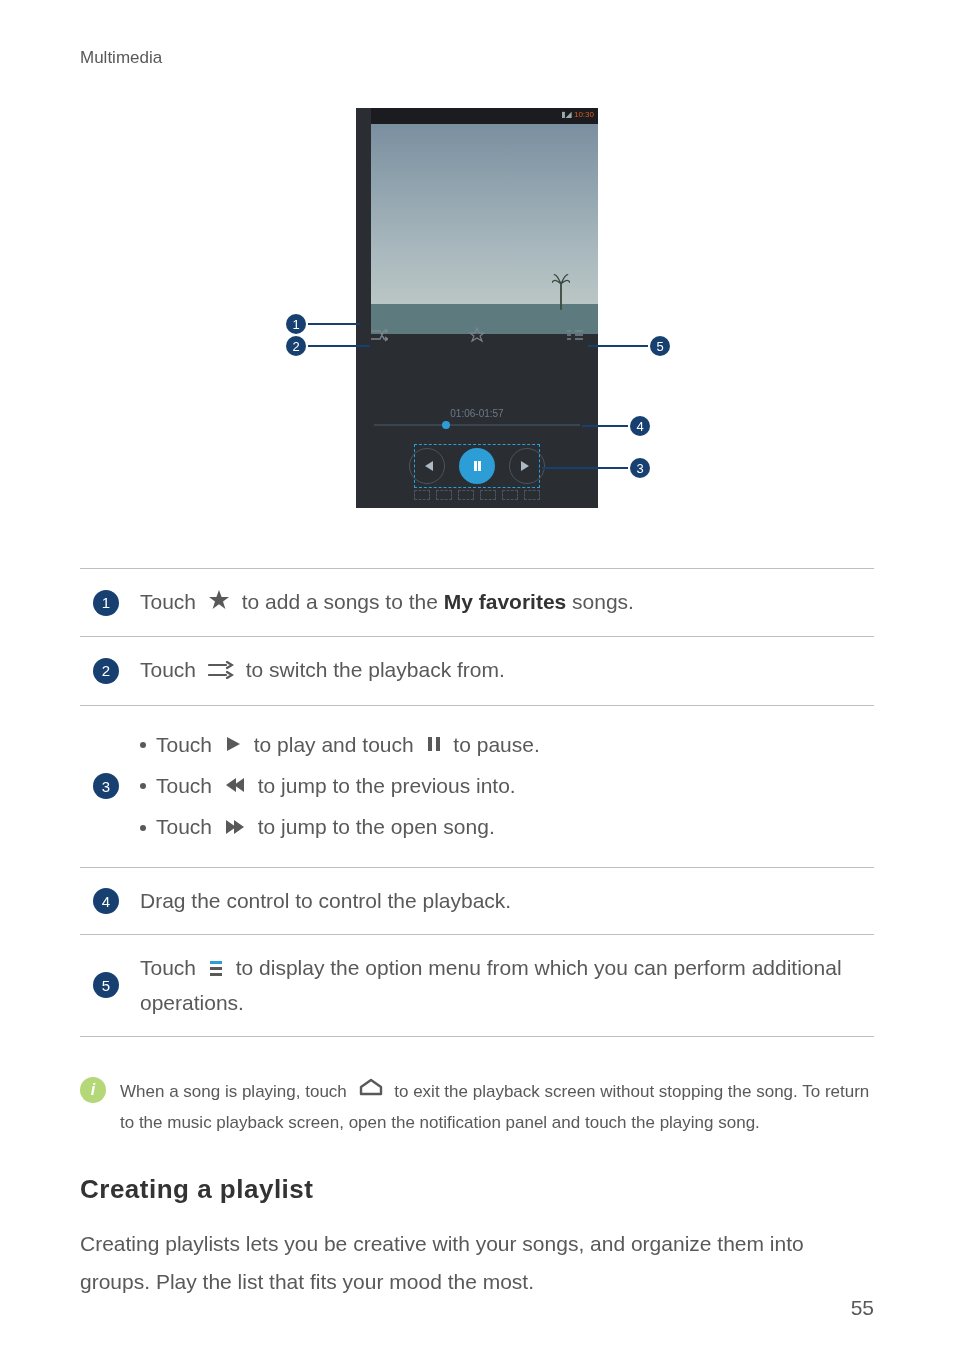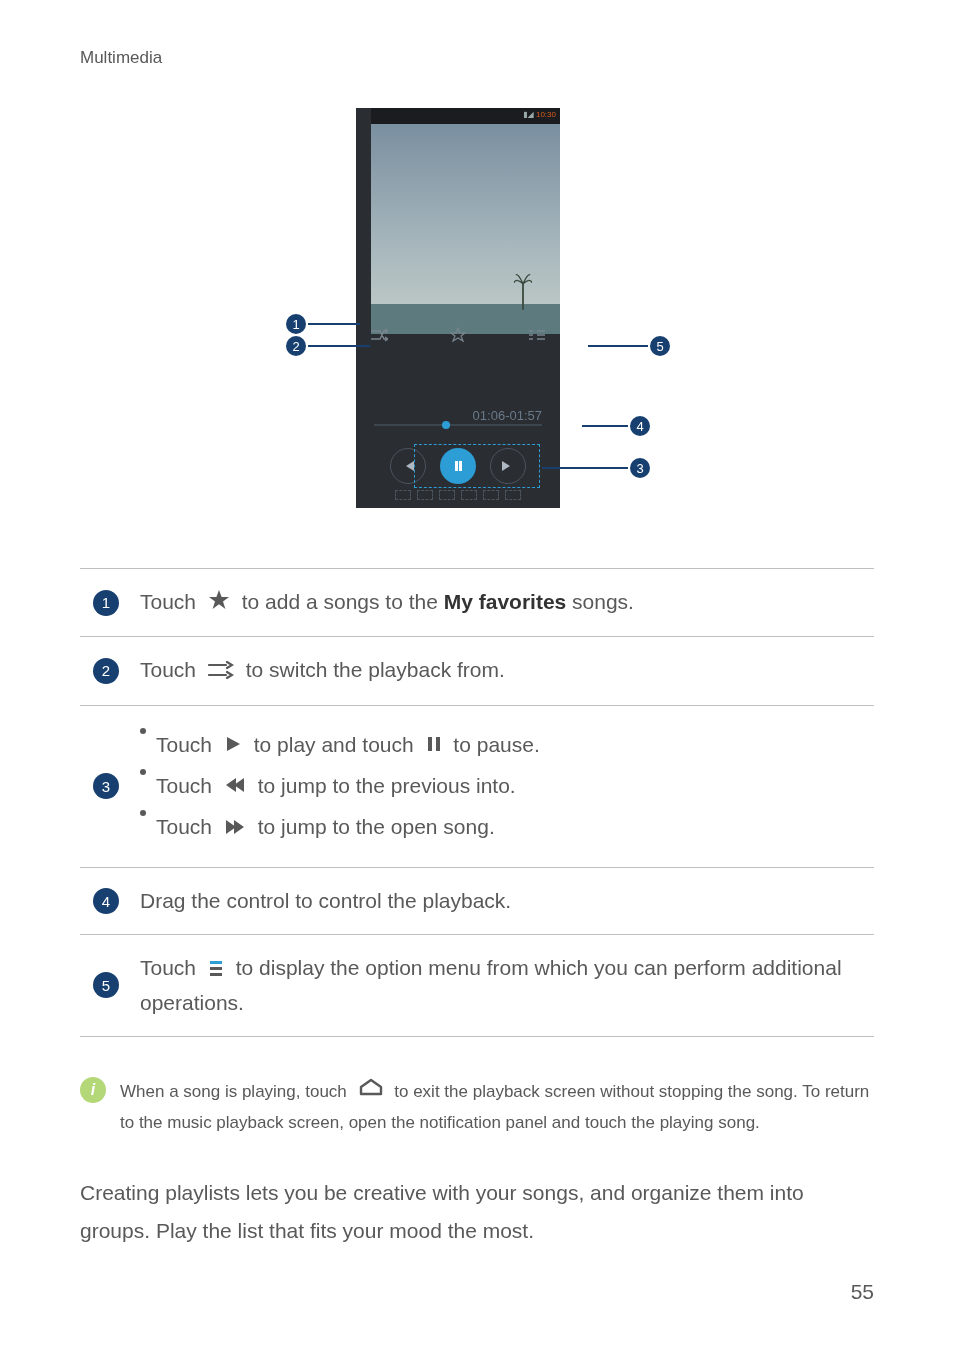--- a/index.html
+++ b/index.html
@@ -1,28 +1,28 @@
 <!DOCTYPE html>
 <html><head>
 <meta charset="utf-8">
 <style>
   * { box-sizing: border-box; margin: 0; padding: 0; }
   html, body { width: 954px; height: 1352px; background: #fff; font-family: Arial, sans-serif; color: #595959; }
   .page { padding: 48px 80px 40px 80px; position: relative; height: 100%; }
   .header-label { text-align: left; font-size: 17px; color: #595959; margin-bottom: 40px; }
   .figure-wrap { display: flex; justify-content: center; margin-bottom: 60px; position: relative; }
   .phone-shot { width: 242px; position: relative; }
-  .phone-img { width: 204px; height: 400px; background: #2a2d31; position: relative; overflow: hidden; padding-left: 15px; }
+  .phone-img { width: 242px; height: 400px; background: #2a2d31; position: relative; overflow: hidden; padding-left: 15px; }
   .status-bar { height: 16px; background: #1a1c1f; text-align: right; padding: 2px 4px; font-size: 8px; color: #db5c1f; }
   .sky { height: 210px; background: linear-gradient(#7a8fa0 0%, #a8b8bd 60%, #c5cec9 100%); position: relative; }
   .palm { position: absolute; right: 28px; bottom: 24px; width: 18px; height: 40px; }
   .sea { position: absolute; bottom: 0; left:0; right:0; height: 30px; background: #5d7b7f; }
   .ctrl-row { position: absolute; top: 213px; left:0; right:0; height: 28px; display:flex; align-items:center; justify-content:space-between; padding: 0 14px; }
   .ctrl-row svg { display:block; }
-  .time-row { position: absolute; top: 300px; left:0; right:0; display:flex; justify-content:flex-end; padding: 0 18px; font-size: 13px; color:#6a7a8a; }
+  .time-row { position: absolute; top: 300px; left:0; right:0; display:flex; justify-content:center; padding: 0 18px; font-size: 10px; color:#6a7a8a; }
   .prog-line { position:absolute; top: 316px; left:18px; right:18px; height:2px; background:#3a4550; }
   .prog-dot { position:absolute; top:313px; left:86px; width:8px; height:8px; border-radius:50%; background:#2d9dd6; }
   .play-ctrls { position:absolute; top: 340px; left:0; right:0; display:flex; justify-content:center; gap: 14px; }
   .play-ctrls .pbtn { width:36px; height:36px; border-radius:50%; border:1px solid #4b5560; display:flex; align-items:center; justify-content:center; }
   .play-ctrls .pbtn.center { background:#2d9dd6; border:none; }
   .dashes { position:absolute; top:382px; left:0; right:0; display:flex; justify-content:center; gap:6px; }
   .dashes span { width:16px; height:10px; border:1px dashed #4b5560; }
   .dash-around { position:absolute; border:1px dashed #2d9dd6; }
 
   
@@ -34,31 +34,31 @@
 
   
   .tbl { width: 100%; border-collapse: collapse; }
   .tbl td { padding: 16px 8px 16px 0; vertical-align: middle; }
   .tbl tr { border-bottom: 1px solid #bfbfbf; }
   .tbl tr:first-child { border-top: 1px solid #bfbfbf; }
   .numcell { width: 60px; text-align:center; vertical-align: middle; }
   .numcircle { width:26px; height:26px; border-radius:50%; background:#173f6f; color:#fff; font-size:15px; display:inline-flex; align-items:center; justify-content:center; }
   .desc { font-size: 21px; line-height: 1.6; color:#595959; }
   .desc .strong { font-weight: bold; color:#333; }
-  .bullet-item { display:flex; align-items:flex-start; gap:10px; margin: 6px 0; }
+  .bullet-item { display:flex; align-items:center; gap:10px; margin: 6px 0; }
   .bullet-item .bullet-dot { width:6px; height:6px; border-radius:50%; background:#595959; flex-shrink:0; }
   .inline-icon { display:inline-block; vertical-align:middle; margin: 0 6px; }
 
   .note { display:flex; gap:14px; margin-top: 40px; margin-bottom: 36px; }
   .note-icon { width:26px; height:26px; border-radius:50%; background:#b4d778; color:#fff; font-size:16px; font-style:italic; font-weight:bold; display:flex; align-items:center; justify-content:center; flex-shrink:0; }
   .note-text { font-size:17px; line-height:1.8; color:#595959; }
 
   h2 { font-size:26px; font-weight:bold; color:#333; margin-bottom: 20px; letter-spacing: 0.5px; }
   .body-p { font-size:21px; line-height:1.8; color:#595959; margin-bottom: 22px; }
-  .pagenum { position:absolute; bottom: 48px; right: 80px; font-size:21px; color:#595959; }
+  .pagenum { position:absolute; bottom: 32px; right: 80px; font-size:21px; color:#595959; }
 </style>
 </head>
 <body>
 
 <div class="page">
   <div class="header-label">Multimedia</div>
 
   <div class="figure-wrap">
     <div style="position:relative;">
       <div class="phone-shot">
@@ -221,16 +221,17 @@
     <div class="note-icon">i</div>
     <div class="note-text">
       <span>When a song is playing, touch </span>
       <span class="inline-icon"><svg width="26" height="20">
             <path d="M3 17 L3 10 L13 3 L23 10 L23 17 Z" fill="none" stroke="#595959" stroke-width="2.4" stroke-linejoin="round"></path>
           </svg></span>
       <span>to exit the playback screen without stopping the song. To return to the music playback screen, open the notification panel and touch the playing song.</span>
     </div>
   </div>
 
+  <h2>Creating a playlist</h2>
   <p class="body-p">Creating playlists lets you be creative with your songs, and organize them into groups. Play the list that fits your mood the most.</p>
 
   <div class="pagenum">55</div>
 </div>
 
 </body></html>

